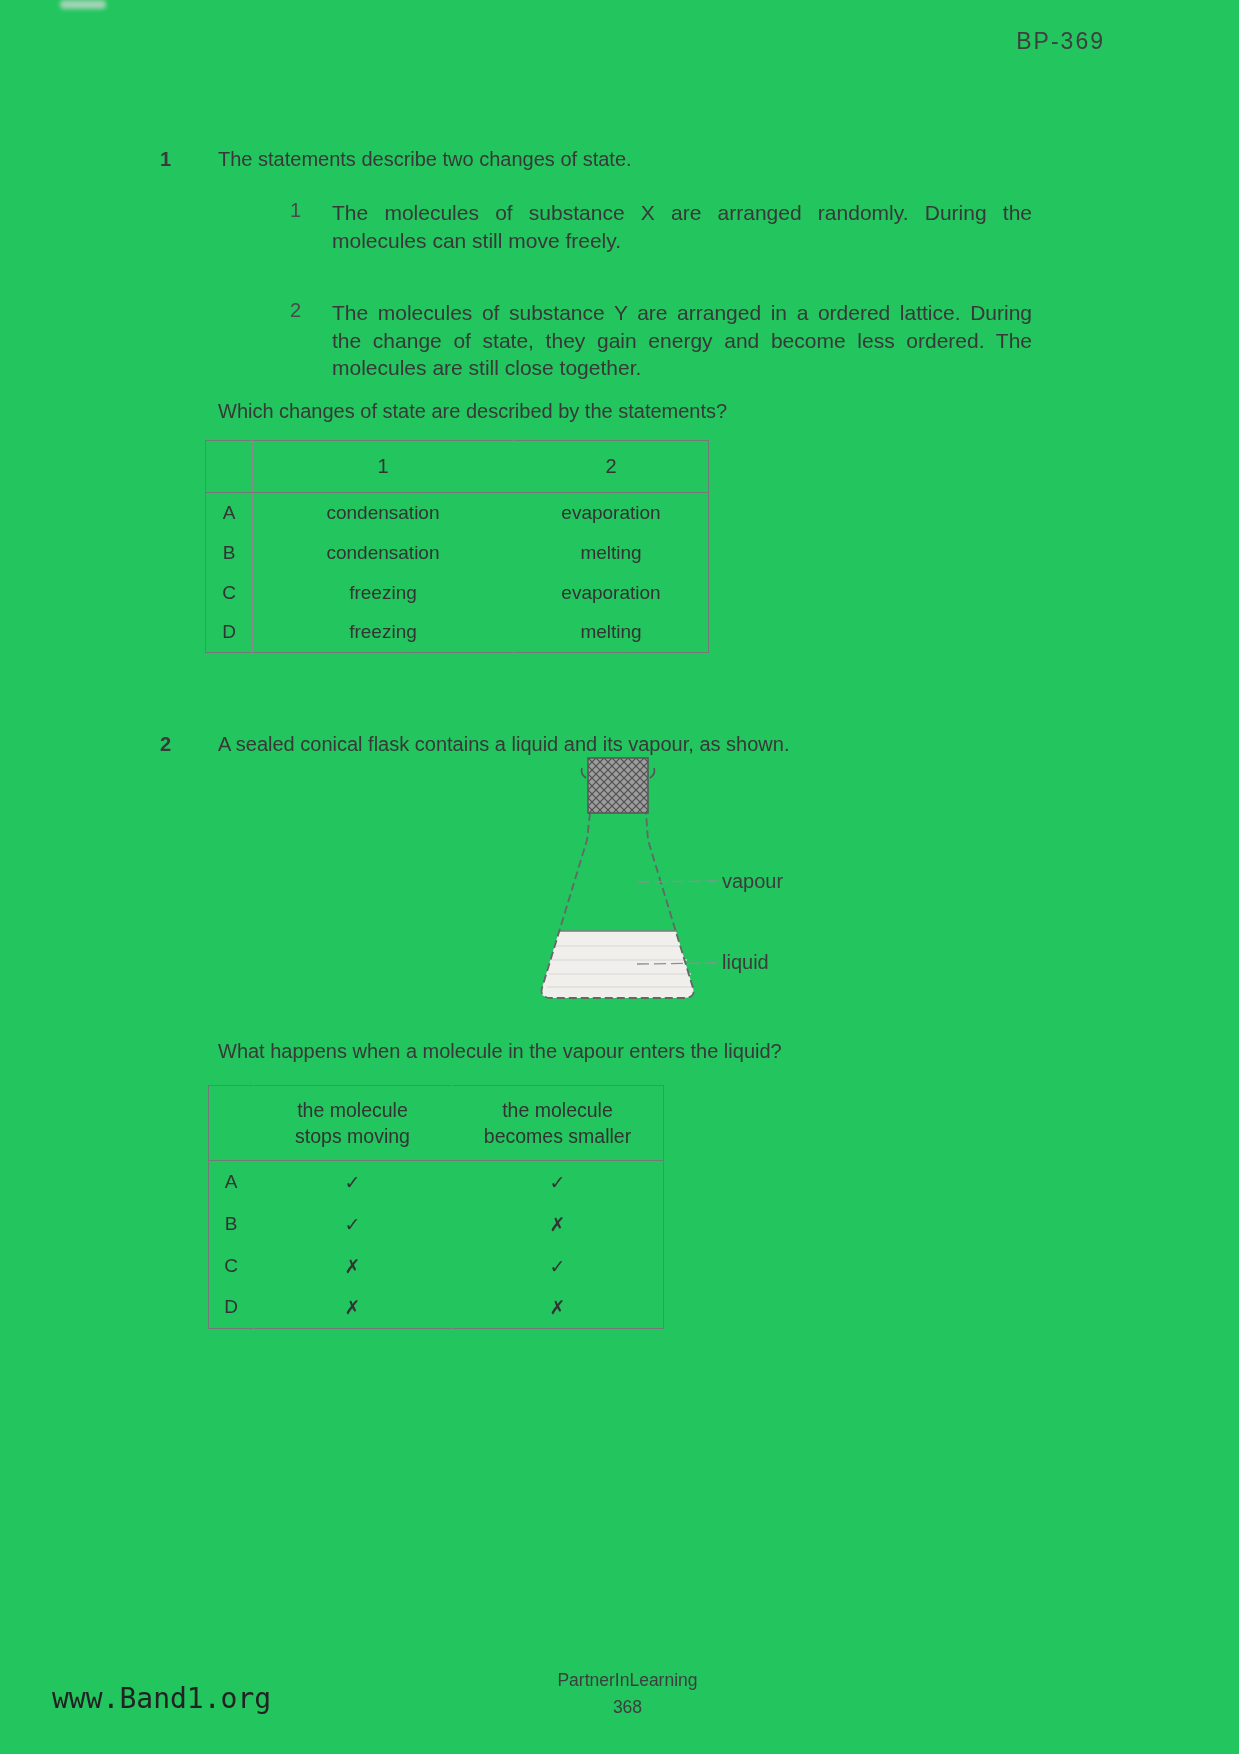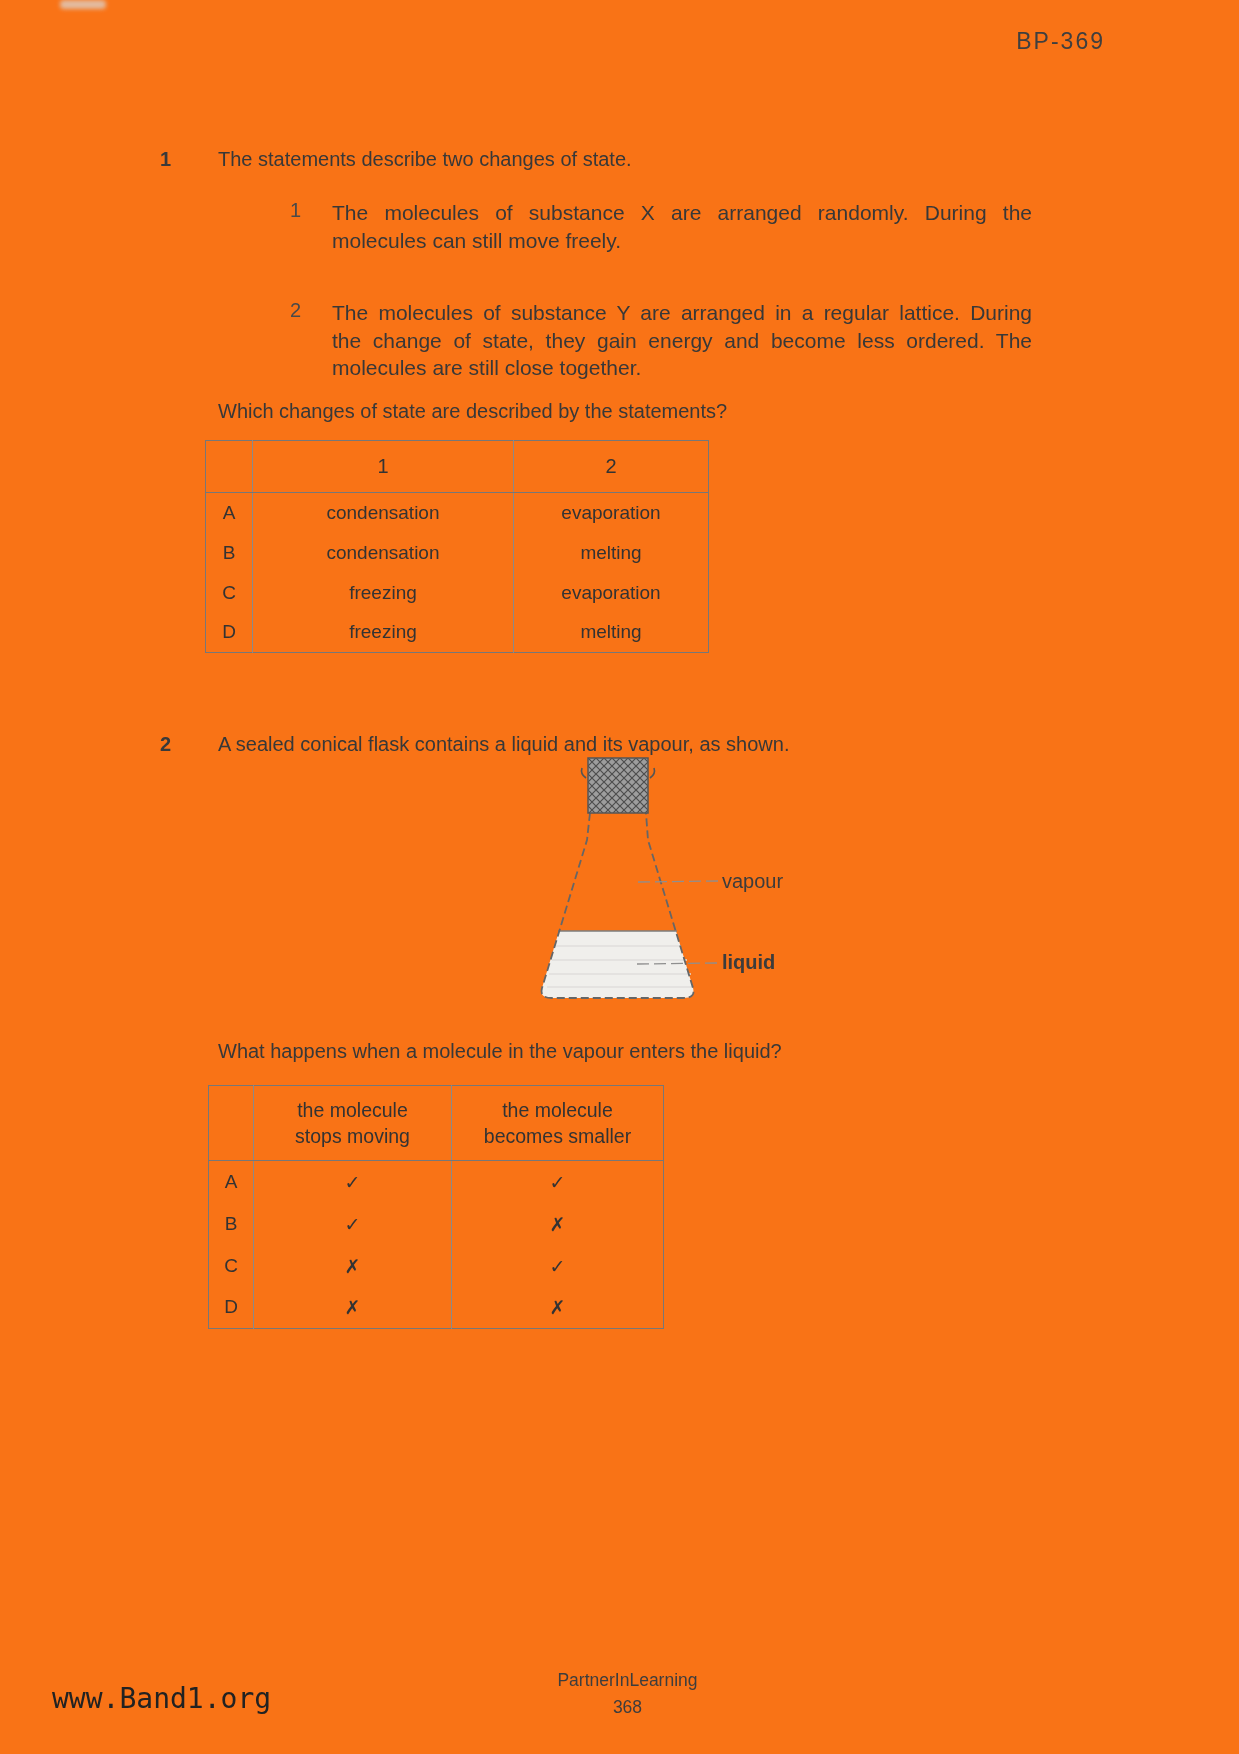--- a/index.html
+++ b/index.html
@@ -1,20 +1,20 @@
 <!DOCTYPE html>
 <html><head>
 <meta charset="utf-8">
 <style>
   html,body{margin:0;padding:0;background:#e8e8e8;}
   .page{
     position:relative;
     width:1239px;height:1754px;
     margin:0 auto;
-    background:#f97316;
+    background:#22c55e;
     overflow:hidden;
     font-family:"Liberation Sans", sans-serif;
     color:#3a3a3a;
     filter:blur(0.25px);
   }
   .abs{position:absolute;}
   .smudge{width:46px;height:9px;background:#d9d9d9;border-radius:4px;filter:blur(2px);opacity:.7;}
   .bp-code{font-size:23px;letter-spacing:2px;color:#3f3f3f;}
   .q-num{font-weight:bold;font-size:20px;}
   .body-text{font-size:20px;color:#383838;}
@@ -50,21 +50,21 @@
     <span class="stmt-num">1</span>
     <div class="stmt-lines">
       <div class="jline">The molecules of substance X are arranged randomly. During the</div>
       <div class="jline last">molecules can still move freely.</div>
     </div>
   </div>
 
   <div class="stmt" style="left:290px;top:299px;">
     <span class="stmt-num">2</span>
     <div class="stmt-lines">
-      <div class="jline">The molecules of substance Y are arranged in a regular lattice. During</div>
+      <div class="jline">The molecules of substance Y are arranged in a ordered lattice. During</div>
       <div class="jline">the change of state, they gain energy and become less ordered. The</div>
       <div class="jline last">molecules are still close together.</div>
     </div>
   </div>
 
   <div class="abs body-text" style="left:218px;top:400px;">Which changes of state are described by the statements?</div>
 
   <table class="qtable tb-outer" style="left:205px;top:440px;width:503px;height:212px;">
     <colgroup>
         <col style="width:47px">
@@ -121,21 +121,21 @@
     <path d="M126 28 Q120 24 122 18" fill="none" stroke="#555" stroke-width="1.6"></path>
     <path d="M190 28 Q196 24 194 18" fill="none" stroke="#555" stroke-width="1.6"></path>
 
     <rect x="128" y="8" width="60" height="55" fill="url(#hatch)" stroke="#565656" stroke-width="1.5"></rect>
 
     <line x1="178" y1="132" x2="258" y2="131" stroke="#8f8f8f" stroke-width="1.3" stroke-dasharray="12 5"></line>
     <line x1="177" y1="214" x2="258" y2="213" stroke="#8f8f8f" stroke-width="1.3" stroke-dasharray="12 5"></line>
   </svg>
 
   <div class="abs flask-label" style="left:722px;top:870px;">vapour</div>
-  <div class="abs flask-label" style="left:722px;top:951px;font-weight:bold;">liquid</div>
+  <div class="abs flask-label" style="left:722px;top:951px;">liquid</div>
 
   <div class="abs body-text" style="left:218px;top:1040px;">What happens when a molecule in the vapour enters the liquid?</div>
 
   <table class="qtable tb-outer" style="left:208px;top:1085px;width:455px;height:243px;">
     <colgroup>
         <col style="width:45px">
         <col style="width:198px">
         <col style="width:212px">
       </colgroup>
     <tbody>

